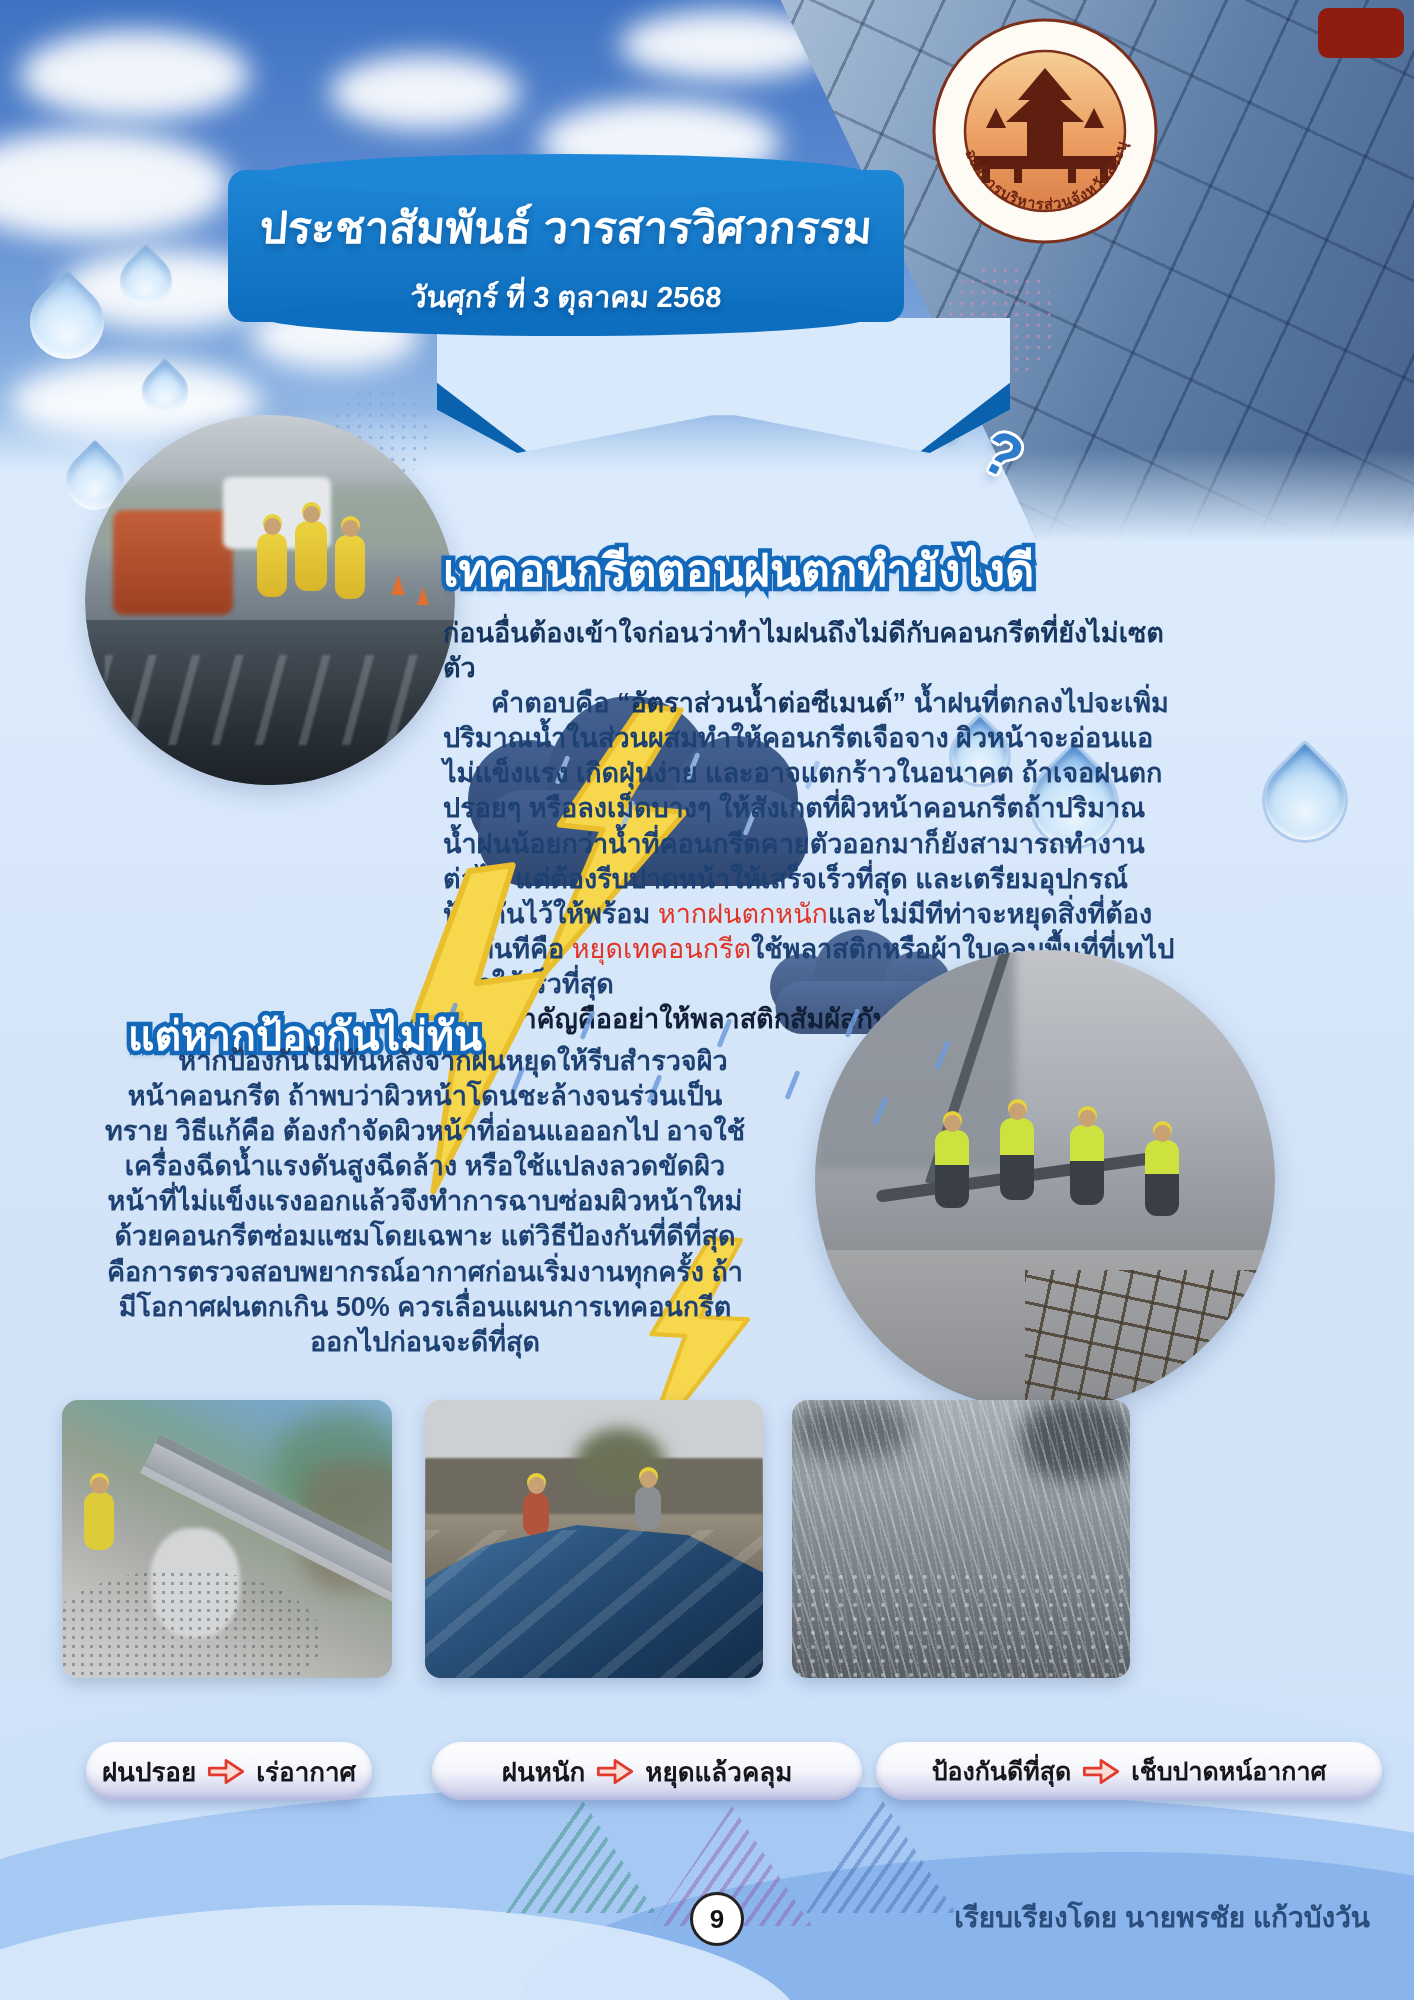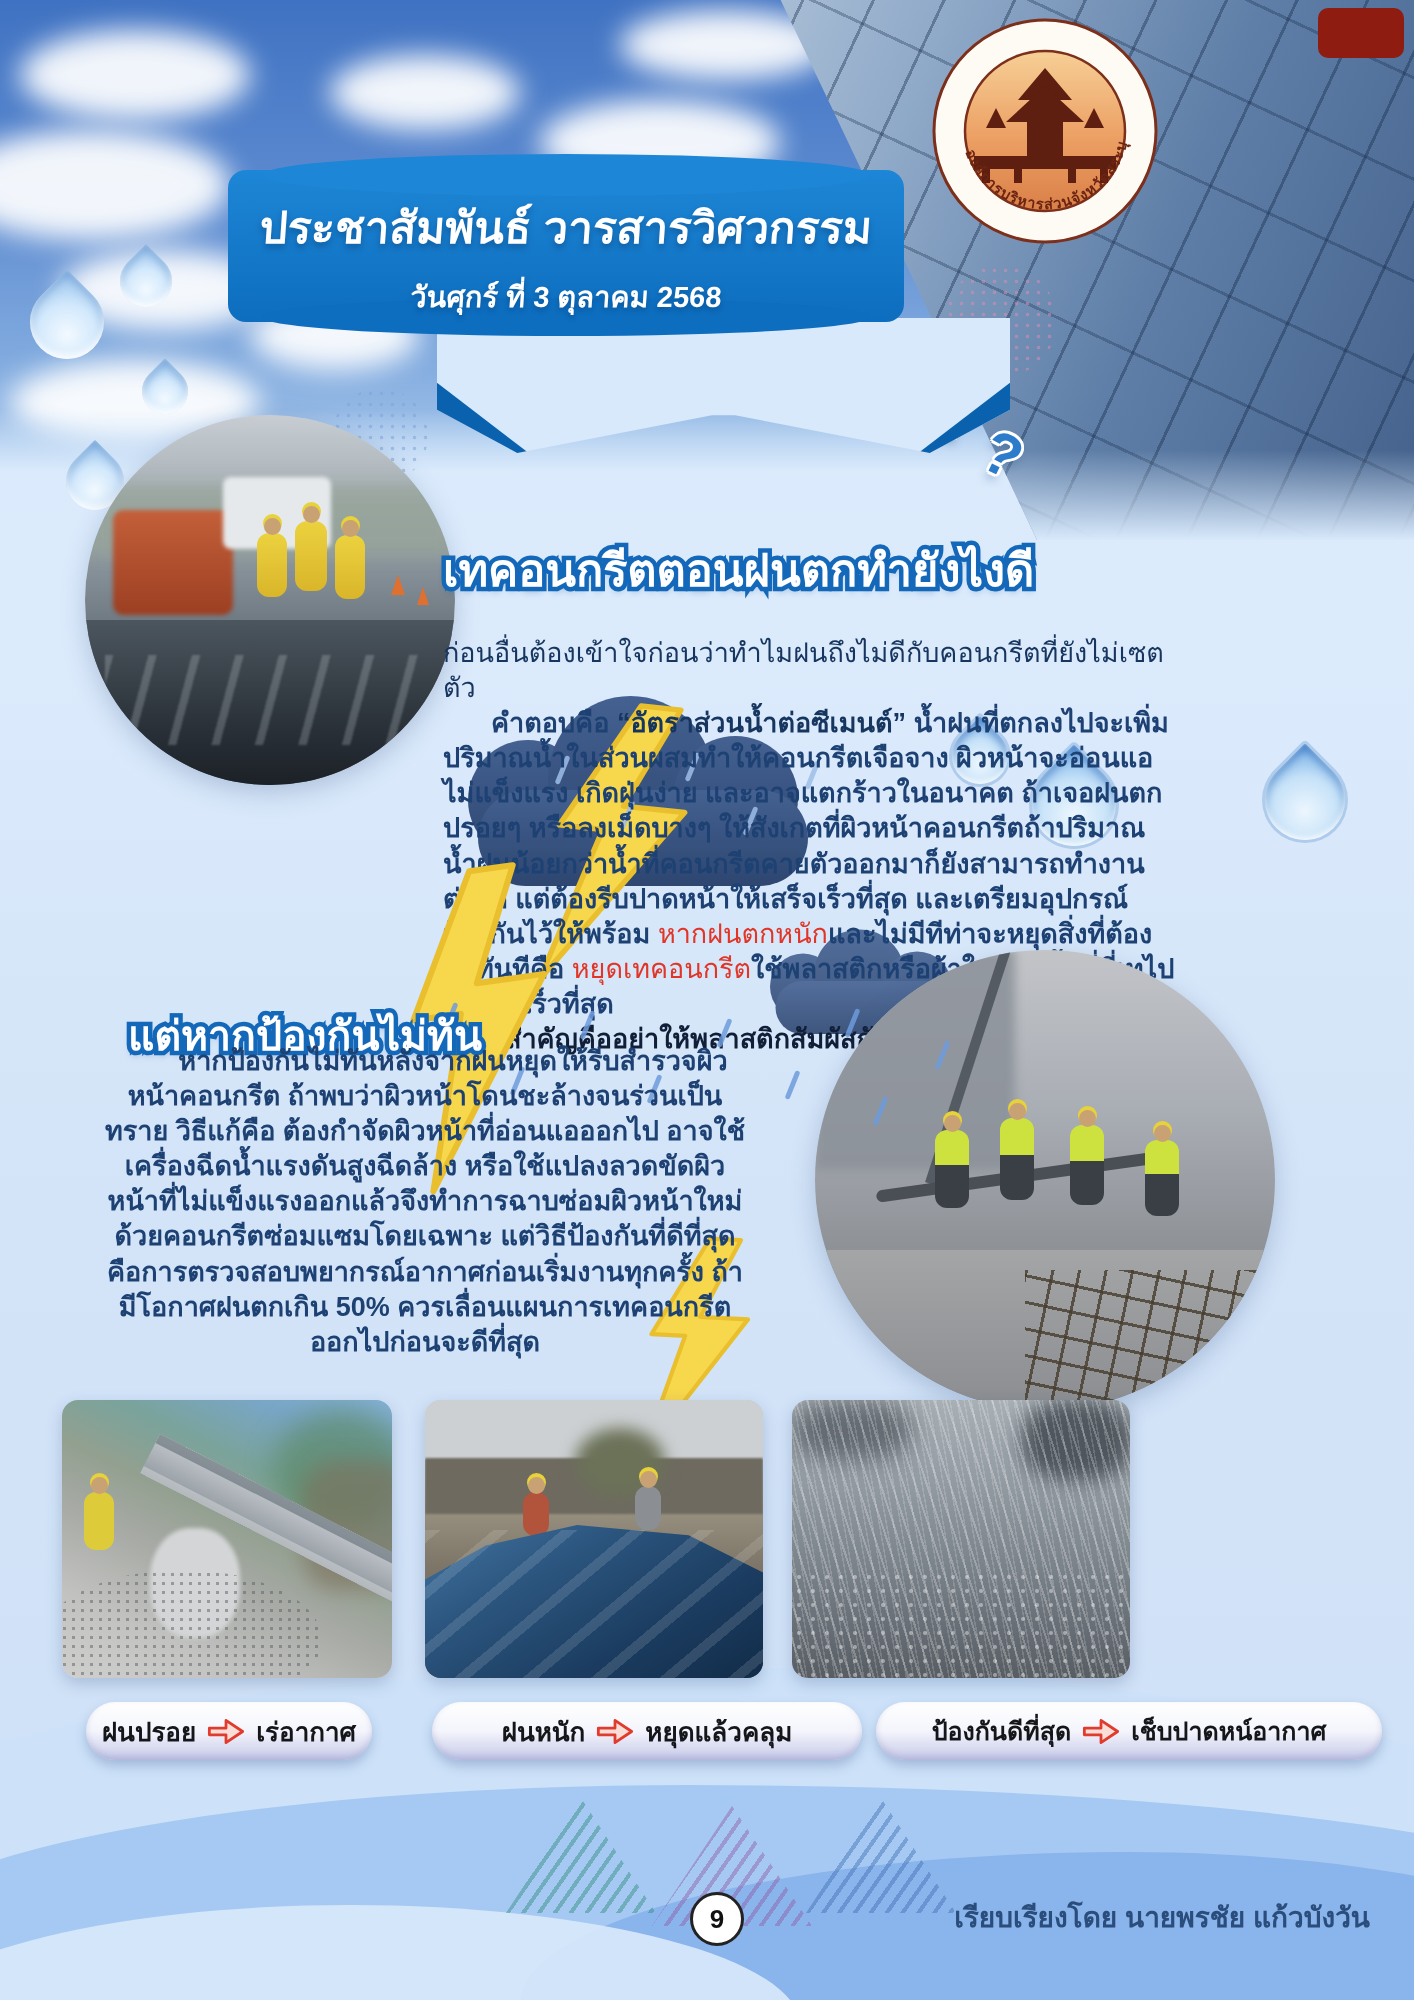--- a/index.html
+++ b/index.html
@@ -63,34 +63,34 @@
   .circle-photo{position:absolute;border-radius:50%;overflow:hidden;box-shadow:0 8px 24px rgba(50,80,130,.25);}
   .ph-layer{position:absolute;}
   .fig{position:absolute;border-radius:12px;}
   .fig::before{content:"";position:absolute;left:50%;top:-15px;width:17px;height:17px;margin-left:-8px;border-radius:50%;background:#c9a274;box-shadow:0 -3px 0 1px #e8d23a;}
   
   .hwrap{position:absolute;white-space:nowrap;line-height:1.1;}
   .hwrap .stroke{color:#1468ba;-webkit-text-stroke:9px #1468ba;font-weight:800;text-shadow:0 5px 7px rgba(20,80,150,.35);}
   .hwrap .fill{position:absolute;left:0;top:0;color:#fff;font-weight:800;}
   
   .para{position:absolute;color:#1d4173;font-size:27px;line-height:1.3;font-weight:600;}
-  .para .lead{font-weight:400;color:#16355f;margin-top:20px;}
+  .para .lead{font-weight:700;color:#16355f;}
   .para p{margin:0;text-indent:48px;}
   .para .bld{font-weight:800;color:#16355f;}
   .para .red{font-weight:400;color:#e03527;}
   .para .final{display:block;text-indent:0;font-weight:800;color:#101e38;}
   .p2 p{text-indent:56px;}
   
   .photo{position:absolute;top:1400px;height:278px;border-radius:16px;overflow:hidden;box-shadow:0 6px 16px rgba(50,80,130,.25);}
   
   .wave{position:absolute;}
   
   .chev{position:absolute;clip-path:polygon(50% 0,100% 100%,0 100%);opacity:.45;}
   
-  .pill{position:absolute;top:1702px;height:58px;border-radius:30px;
+  .pill{position:absolute;top:1742px;height:58px;border-radius:30px;
     background:linear-gradient(180deg,#ffffff 0%,#f4f5fc 50%,#c6c9e8 100%);
     box-shadow:0 6px 12px rgba(70,95,150,.32),inset 0 -3px 6px rgba(120,125,180,.28);
     display:flex;align-items:center;justify-content:center;gap:10px;
     font-weight:800;color:#15161a;font-size:26px;}
   .pill svg{width:40px;height:29px;flex:0 0 auto;}
   
   .credit{position:absolute;left:900px;top:1898px;width:470px;text-align:right;
     color:#2a4d7c;font-size:28px;font-weight:700;line-height:1.45;}
   .pagenum{position:absolute;left:690px;top:1892px;width:54px;height:54px;border-radius:50%;
     background:#fff;border:3px solid #222;box-sizing:border-box;

